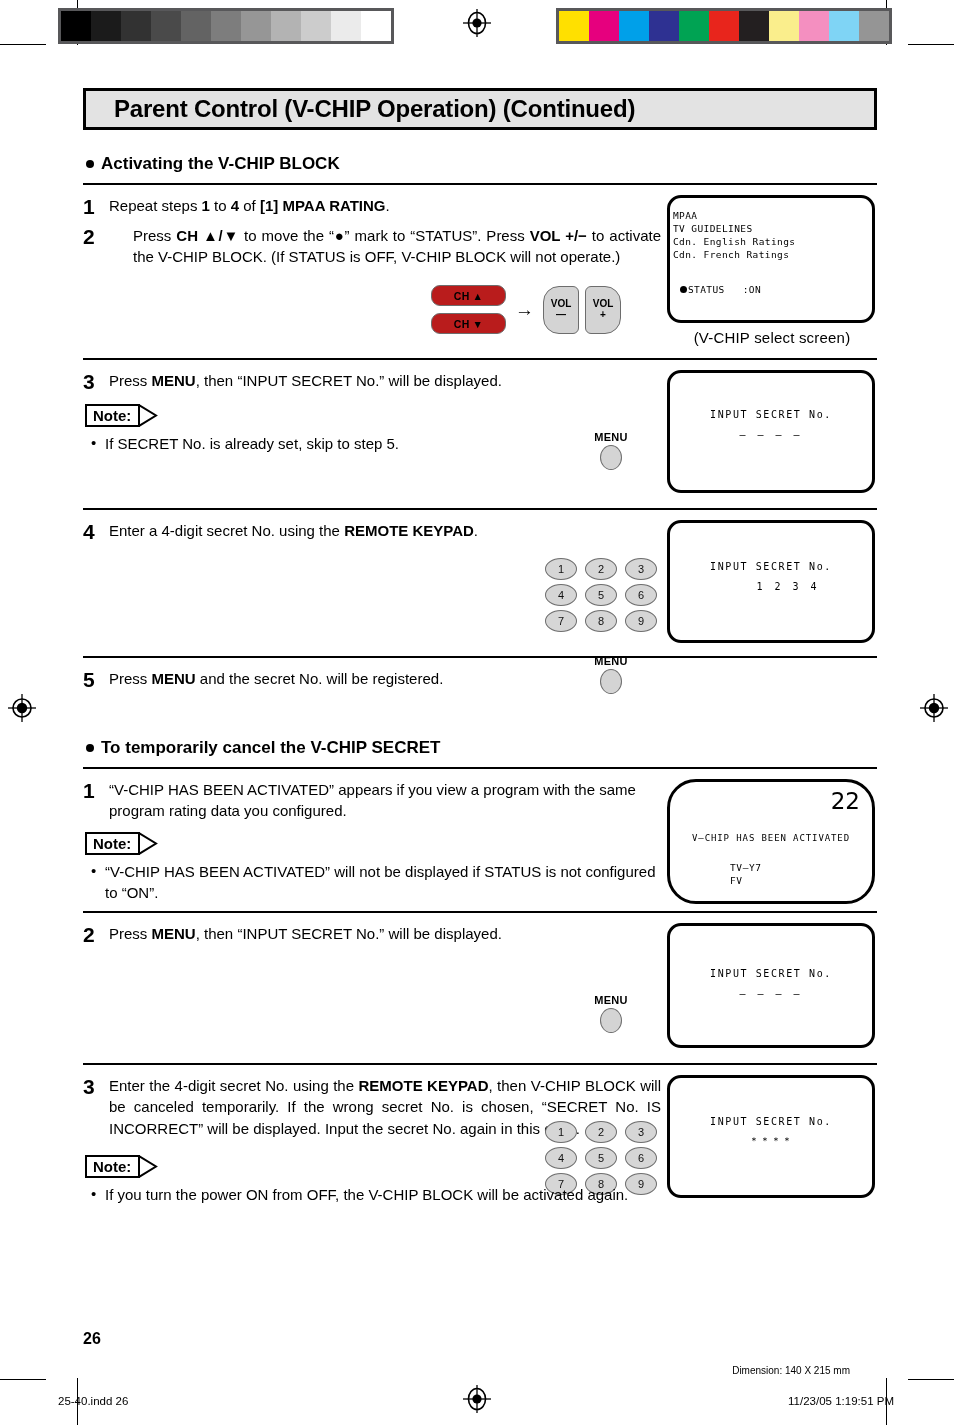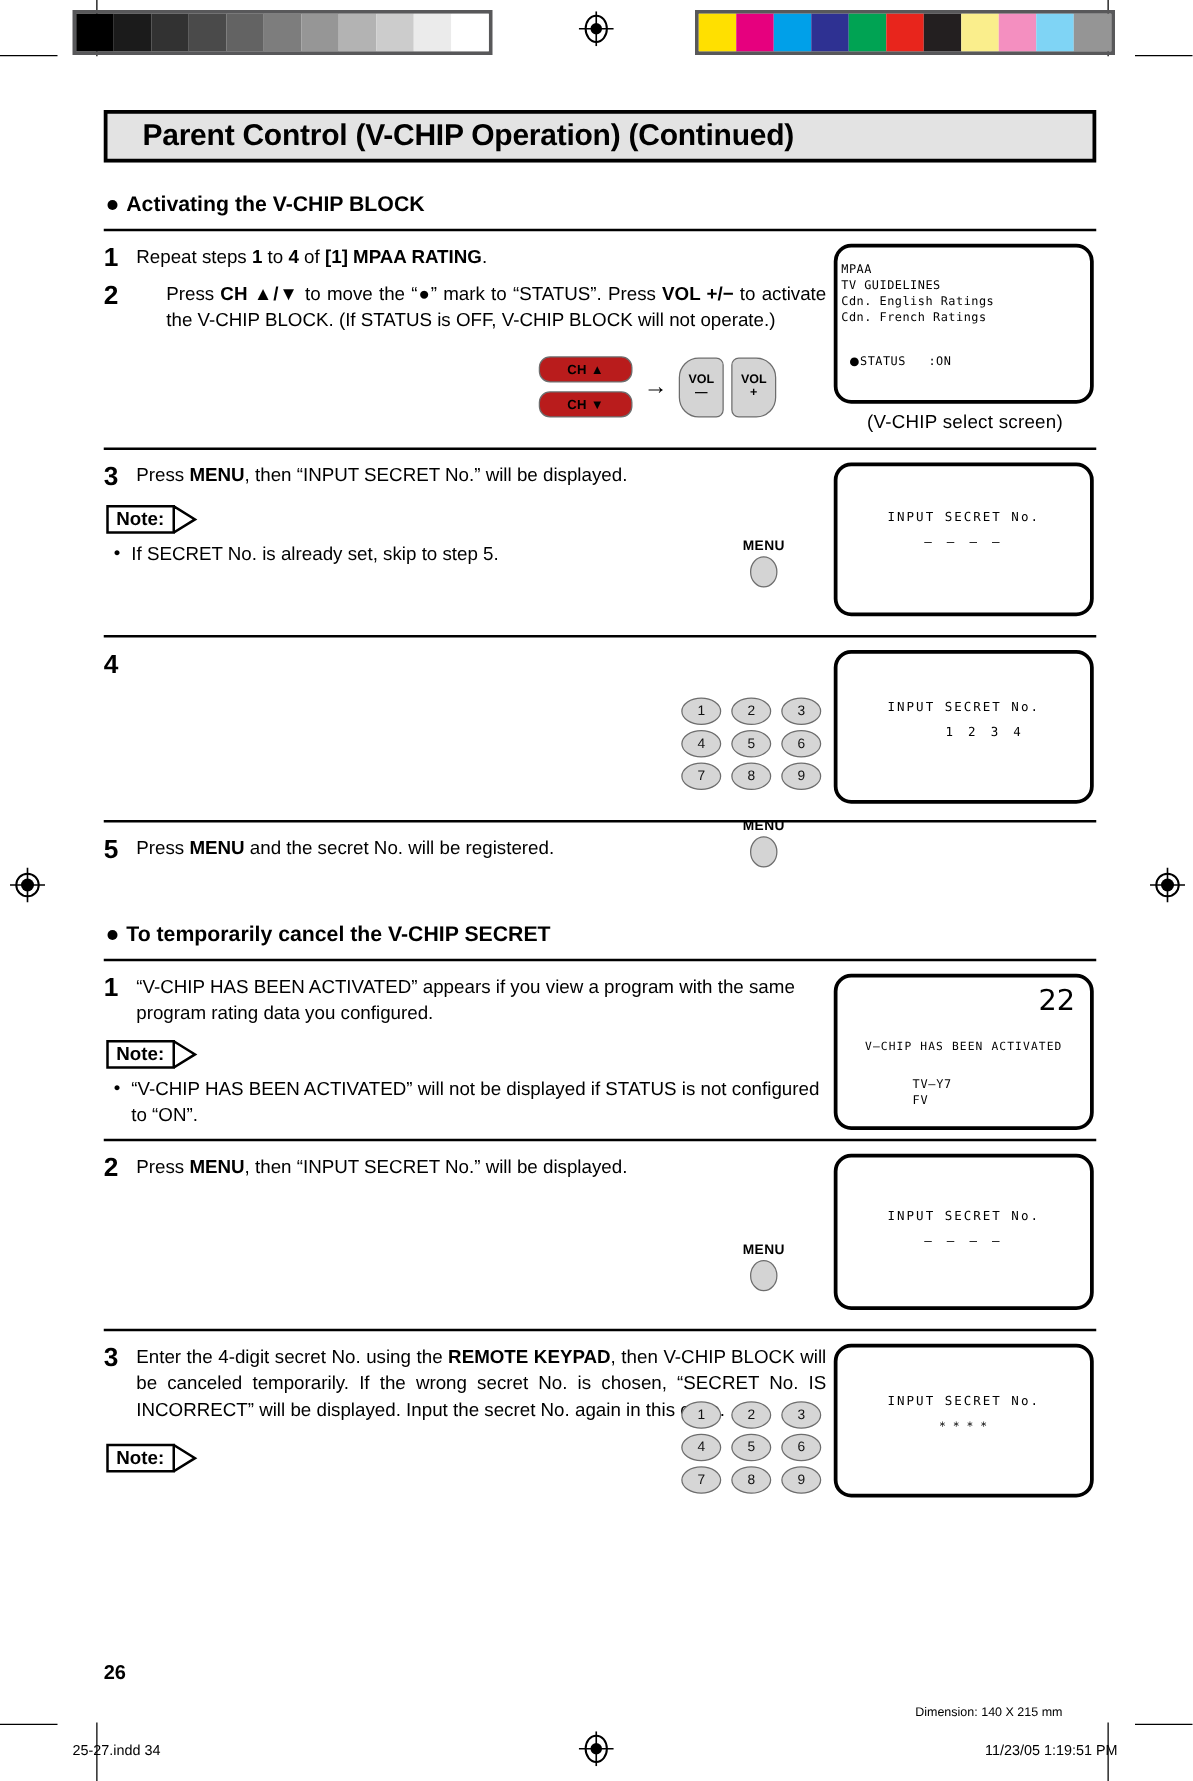--- a/index.html
+++ b/index.html
@@ -502,20 +502,21 @@
       </div>
     </div>
   </div>
 
   <div class="rule"></div>
 
   <div class="step-block" style="min-height:136px;">
     <div class="step-left">
       <div class="step-row">
         <div class="step-num">4</div>
+        <div class="step-text">Enter a 4-digit secret No. using the <b>REMOTE KEYPAD</b>.</div>
       </div>
       <div class="keypad" style="left:462px; top:38px;">
           <div class="key">1</div>
           <div class="key">2</div>
           <div class="key">3</div>
           <div class="key">4</div>
           <div class="key">5</div>
           <div class="key">6</div>
           <div class="key">7</div>
           <div class="key">8</div>
@@ -562,21 +563,21 @@
         <div class="note-box">Note:</div>
         <svg class="note-arrow" viewBox="0 0 21 23">
           <polygon points="0,1 17,11.5 0,22" fill="#fff" stroke="#000" stroke-width="2"></polygon>
         </svg>
       </div>
       <ul class="note-list">
         <li style="width:555px;">“V-CHIP HAS BEEN ACTIVATED” will not be displayed if STATUS is not configured to “ON”.</li>
       </ul>
     </div>
     <div class="step-right">
-      <div class="tv-screen" style="width:208px; height:125px;">
+      <div class="tv-screen" style="width:208px; height:125px;border-radius:29px;">
         <div class="tv-chan-num">22</div>
         <div class="tv-centerline" style="top:51px; font-size:9px; letter-spacing:0.9px;">V–CHIP HAS BEEN ACTIVATED</div>
         <div style="position:absolute; left:60px; top:80px; font-size:9.5px; line-height:1.35; letter-spacing:0.6px;">
           <div>TV–Y7</div>
           <div>FV</div>
         </div>
       </div>
     </div>
   </div>
 
@@ -620,27 +621,30 @@
           <div class="key">8</div>
           <div class="key">9</div>
         </div>
 
       <div class="note-badge" style="margin-top:12px;">
         <div class="note-box">Note:</div>
         <svg class="note-arrow" viewBox="0 0 21 23">
           <polygon points="0,1 17,11.5 0,22" fill="#fff" stroke="#000" stroke-width="2"></polygon>
         </svg>
       </div>
+      <ul class="note-list">
+        <li>If you turn the power ON from OFF, the V-CHIP BLOCK will be activated again.</li>
+      </ul>
     </div>
     <div class="step-right">
       <div class="tv-screen" style="width:208px; height:123px;">
         <div class="tv-centerline" style="top:38px;">INPUT SECRET No.</div>
         <div class="tv-centerline" style="top:56px; letter-spacing:1px;">＊＊＊＊</div>
       </div>
     </div>
   </div>
 
 </div>
 
 <div id="page-number">26</div>
 <div id="dimension-note">Dimension: 140  X 215 mm</div>
-<div id="footer-file">25-27.indd   34</div>
+<div id="footer-file">25-40.indd   26</div>
 <div id="footer-date">11/23/05   1:19:51 PM</div>
 
 </body></html>

